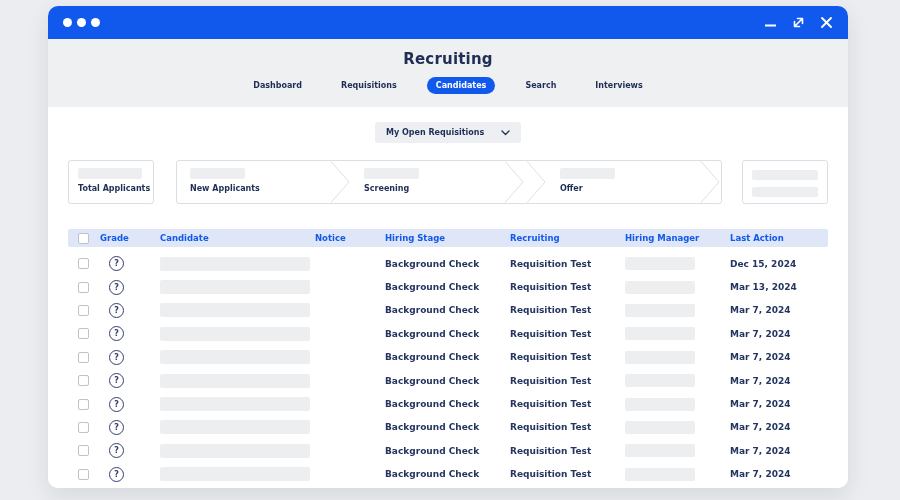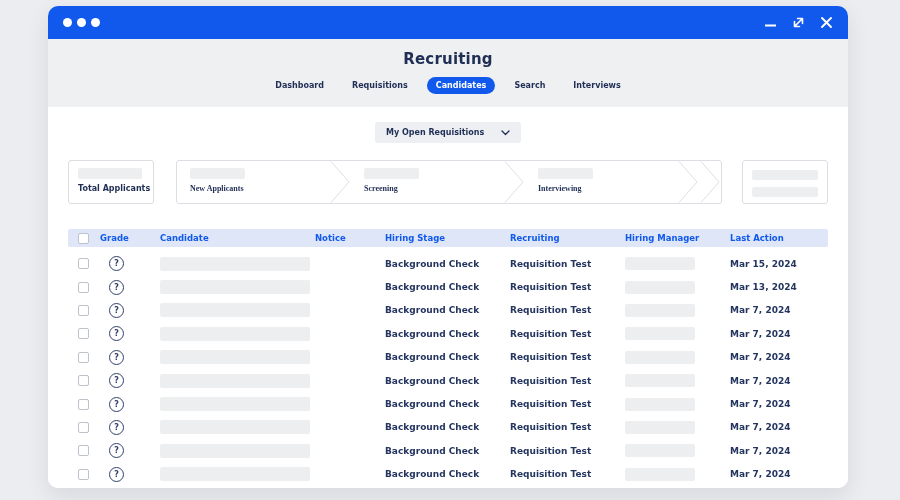--- a/index.html
+++ b/index.html
@@ -21,21 +21,21 @@
     height:33px; background:#1059EC; flex:0 0 33px;
     display:flex; align-items:center; padding:0 15px;
   }
   .dots { display:flex; gap:5px; }
   .dot { width:9px; height:9px; border-radius:50%; background:#fff; }
   .win-controls { margin-left:auto; display:flex; gap:15px; align-items:center; }
   .win-controls svg { display:block; cursor:pointer; }
   
   .app-header { background:#EFF0F2; padding:11px 0 13px; text-align:center; flex:0 0 auto; }
   .app-title { font-size:15px; font-weight:700; color:#1F2E55; letter-spacing:.2px; }
-  .main-nav { margin-top:9px; display:flex; justify-content:center; align-items:center; gap:10px; }
+  .main-nav { margin-top:9px; display:flex; justify-content:center; align-items:center; gap:21px; }
   .tab {
     font-size:8px; font-weight:700; color:#1F2E55; padding:4px 9px;
     border-radius:10px; cursor:pointer; white-space:nowrap; background:transparent; border:none;
     font-family:inherit;
   }
   .tab.active { background:#1059EC; color:#fff; }
   
   .content { flex:1; background:#fff; }
   .filter-row { text-align:center; margin-top:13px; }
   .filter-btn {
@@ -45,21 +45,21 @@
     font-family:inherit;
   }
   
   .pipeline-row { display:flex; margin:17px 20px 0; height:44px; }
   .card { border:1px solid #DCDEE3; border-radius:3px; background:#fff; }
   .total-box { width:86px; flex:0 0 86px; padding:7px 9px 0; }
   .ph { background:#EDEEF0; border-radius:2px; }
   .total-box .ph { width:64px; height:11px; margin-bottom:5px; }
   .stage-label, .total-label { font-size:8px; font-weight:700; color:#1F2E55; white-space:nowrap; }
   .stages { flex:1; margin:0 20px 0 22px; display:flex; align-items:stretch; overflow:hidden; }
-  .stage { flex:1; padding:7px 0 0 13px; cursor:pointer;font-family:Liberation Serif, serif; }
+  .stage { flex:1; padding:7px 0 0 13px; cursor:pointer; }
   .stage .ph { width:55px; height:11px; margin-bottom:5px; }
   .stage-sep { flex:0 0 22px; height:100%; }
   .side-box { width:86px; flex:0 0 86px; padding:9px 9px 0; }
   .side-box .ph { width:66px; height:10px; margin-bottom:7px; }
   
   .table { margin:25px 20px 0; }
   .grid {
     display:grid;
     grid-template-columns:32px 60px 155px 70px 125px 115px 105px 1fr;
     align-items:center;
@@ -142,27 +142,27 @@
           <svg class="stage-sep" viewBox="0 0 22 44" preserveAspectRatio="none">
             <path d="M2 0.5 L20 22 L2 43.5" stroke="#DCDEE3" stroke-width="1" fill="none"></path>
           </svg>
           <div class="stage">
     <div class="ph"></div>
     <div class="stage-label">Screening</div>
   </div>
           <svg class="stage-sep" viewBox="0 0 22 44" preserveAspectRatio="none">
             <path d="M2 0.5 L20 22 L2 43.5" stroke="#DCDEE3" stroke-width="1" fill="none"></path>
           </svg>
+          <svg class="stage-sep" viewBox="0 0 22 44" preserveAspectRatio="none">
+            <path d="M2 0.5 L20 22 L2 43.5" stroke="#DCDEE3" stroke-width="1" fill="none"></path>
+          </svg>
           <div class="stage">
     <div class="ph"></div>
-    <div class="stage-label">Interviewing</div>
-  </div>
-          <svg class="stage-sep" viewBox="0 0 22 44" preserveAspectRatio="none">
-            <path d="M2 0.5 L20 22 L2 43.5" stroke="#DCDEE3" stroke-width="1" fill="none"></path>
-          </svg>
+    <div class="stage-label">Offer</div>
+  </div>
           <svg class="stage-sep" viewBox="0 0 22 44" preserveAspectRatio="none">
             <path d="M2 0.5 L20 22 L2 43.5" stroke="#DCDEE3" stroke-width="1" fill="none"></path>
           </svg>
         </div>
       <div class="card side-box">
         <div class="ph"></div>
         <div class="ph"></div>
       </div>
     </div>
 
@@ -191,21 +191,21 @@
             </div>
     <div>
               <span class="ph bar-candidate" style="display:block"></span>
             </div>
     <div></div>
     <div>Background Check</div>
     <div>Requisition Test</div>
     <div>
               <span class="ph bar-manager" style="display:block"></span>
             </div>
-    <div>Mar 15, 2024</div>
+    <div>Dec 15, 2024</div>
   </div>
           <div class="grid trow">
     <div class="cell-check">
               <span class="checkbox"></span>
             </div>
     <div>
               <span class="grade-icon">
                 <span>?</span>
               </span>
             </div>

